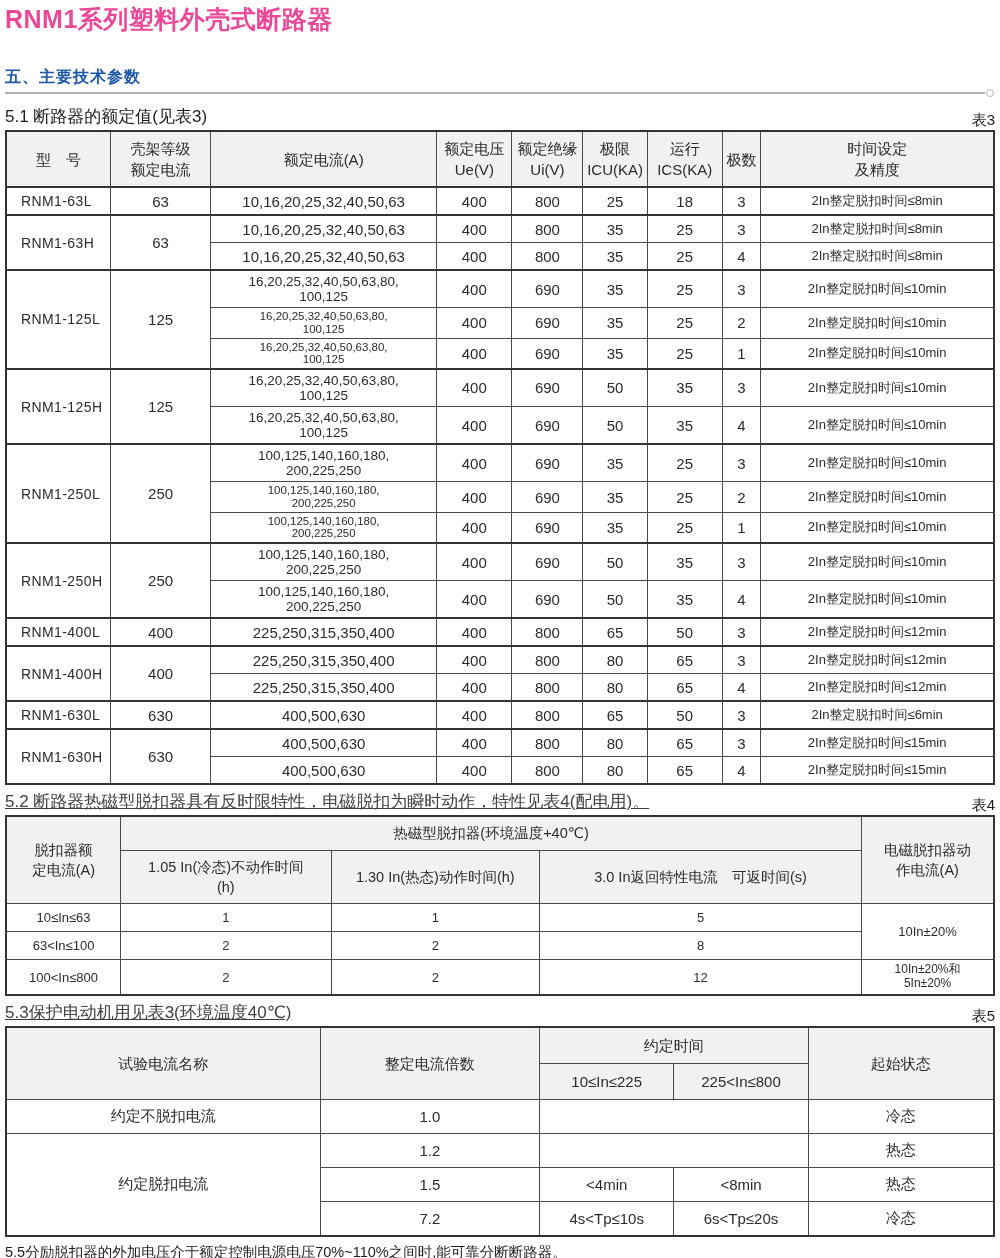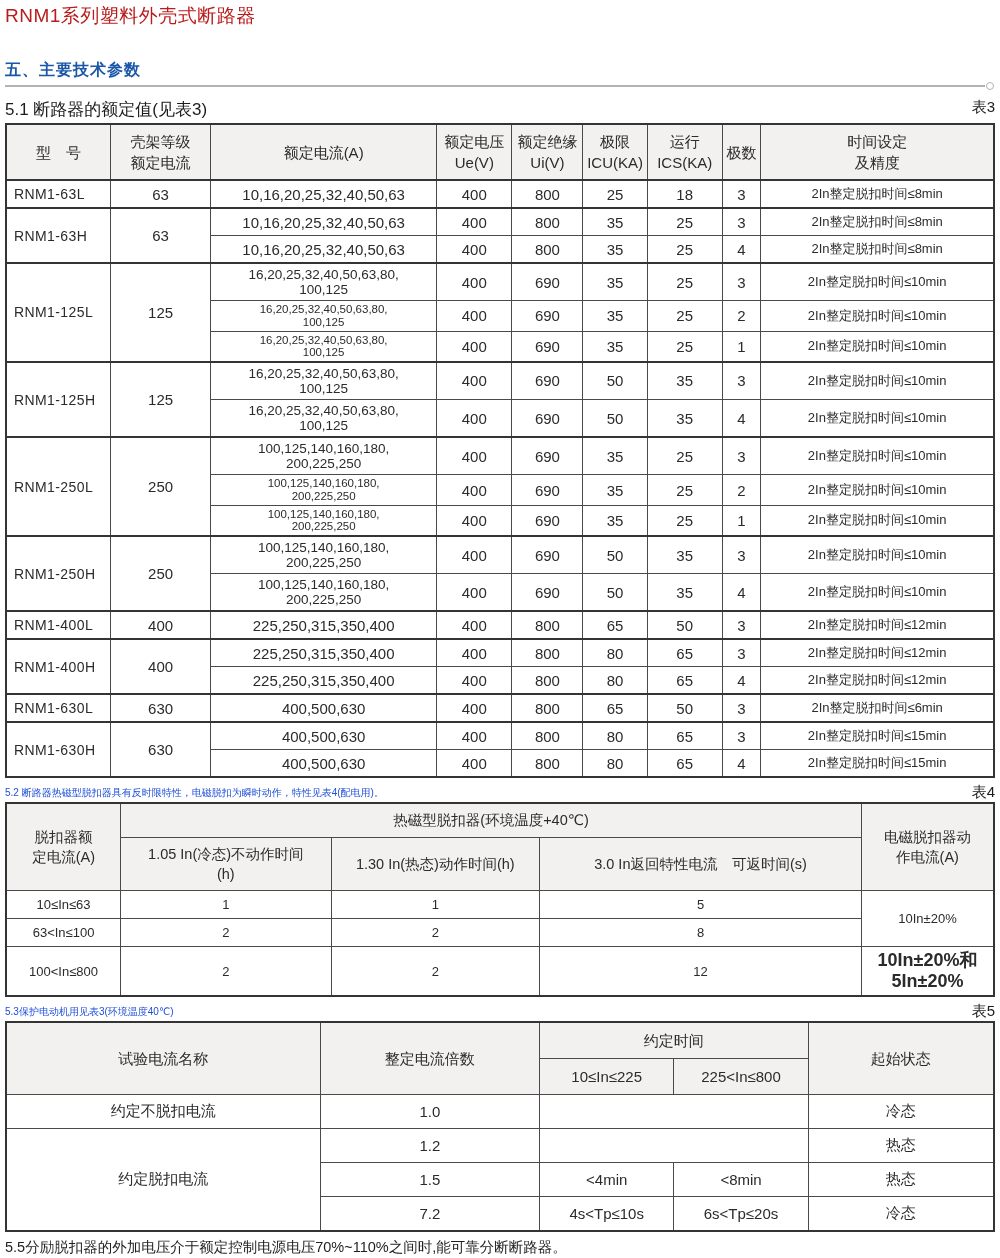--- a/index.html
+++ b/index.html
@@ -4,59 +4,59 @@
 <style>
   * { box-sizing: border-box; }
   html,body { margin:0; padding:0; background:#fff; }
   body {
     width:1000px; height:1258px;
     font-family:"Liberation Sans","DejaVu Sans",sans-serif;
     color:#2b2b2b;
   }
   .page { padding:2px 5px 0 5px; position:relative; }
 
-  .title { color:#b91c1c; font-weight:normal; font-size:19px; letter-spacing:0.5px; padding-top:1px; }
+  .title { color:#ec4899; font-weight:bold; font-size:25px; letter-spacing:0.5px; padding-top:1px; }
 
   .section-head { color:#1b57a8; font-weight:bold; font-size:16px; letter-spacing:1px; margin-top:31px; }
   .section-rule { position:relative; height:2px; background:#b5b3b0; margin-top:4px; margin-right:10px; }
   .section-rule .end-circle {
     position:absolute; right:-9px; top:-3px; width:8px; height:8px;
     border:1.5px solid #b5b3b0; border-radius:50%; background:#fff;
   }
 
-  .heading-row { display:flex; justify-content:space-between; align-items:flex-start; margin-top:11px; }
+  .heading-row { display:flex; justify-content:space-between; align-items:flex-end; margin-top:11px; }
   .sub-head { font-size:17px; color:#1c1c1c; }
   .table-label { font-size:15px; color:#1c1c1c; margin-bottom:-2px; }
 
   table { width:100%; border-collapse:collapse; table-layout:fixed; margin-top:2px; }
   table, th, td { border:1px solid #4a4a4a; }
   table { border:2px solid #343434; }
   th, td { text-align:center; vertical-align:middle; white-space:pre-line; }
   th { background:#f2f1ef; font-weight:normal; font-size:15px; line-height:1.4; padding:5px 2px; color:#2b2b2b; }
   td { background:#fff; font-size:15px; padding:4px 2px; }
 
   
-  #t3 td.model { text-align:left; padding-left:7px; font-size:14px; letter-spacing:0.4px; }
+  #t3 td.model { text-align:left; padding-left:14px; font-size:14px; letter-spacing:0.4px; }
   #t3 td.c2 { font-size:13.5px; line-height:1.12; padding:3px 1px;border-radius:6px; }
   #t3 td.sm { font-size:11.5px; line-height:1.1; padding:2px 1px; }
   #t3 td.time { font-size:13px; padding:4px 1px; }
   #t3 tr.gs td { border-top:2px solid #343434; }
   #t3 th { padding:6px 2px; }
 
   
   #t4 th { font-size:14.5px; padding:6px 20px; }
   #t4 td { font-size:13px; padding:6px 2px; }
-  #t4 td.split { font-size:18px; line-height:1.15; padding:3px 1px;font-weight:bold; }
+  #t4 td.split { font-size:12px; line-height:1.15; padding:3px 1px; }
 
   
   #t5 th { padding:7px 2px; }
   #t5 td { padding:7px 0; }
 
   .note-line { display:flex; justify-content:space-between; align-items:flex-end; margin-top:5px; }
-  .note-52, .sub-head-3 { font-size:10px; color:#1d4ed8; }
+  .note-52, .sub-head-3 { font-size:17px; color:#404040;text-decoration:underline; }
 
   .footnotes { margin-top:5px; font-size:14.5px; color:#1f1f1f; line-height:1.38; }
   .footnotes p { margin:0 0 1px 0; }
 </style>
 </head>
 <body>
 
 <div class="page">
 
   <div class="title">RNM1系列塑料外壳式断路器</div>

